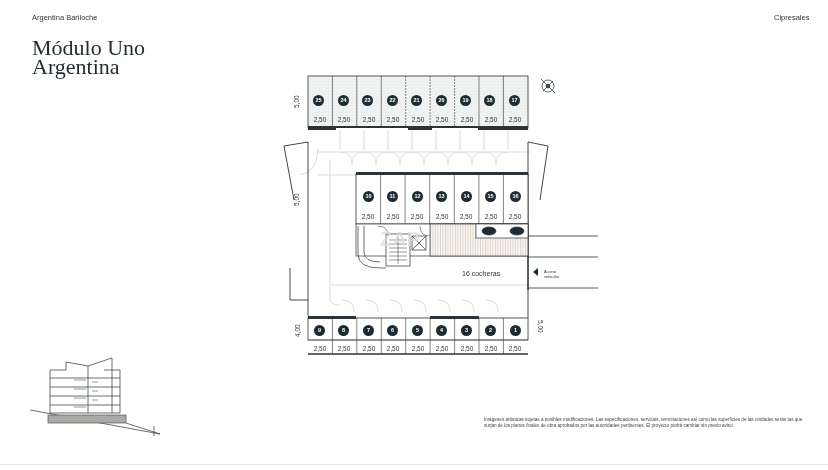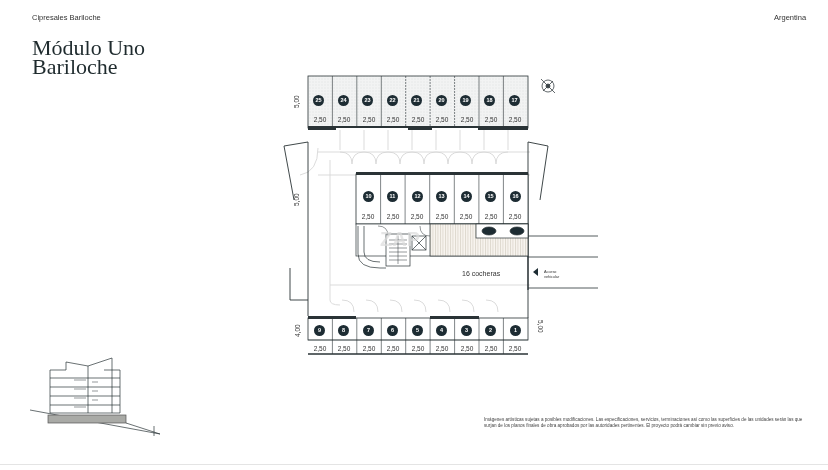--- a/index.html
+++ b/index.html
@@ -11,26 +11,26 @@
            font-size:22px; line-height:19px; color:#1f2b2e; }
   .title div { white-space:nowrap; }
   .disclaimer { position:absolute; left:484px; top:417px; width:322px; font-size:4.6px; line-height:6px; color:#444; }
   .bottom-rule { position:absolute; left:0; top:464px; width:828px; height:1px; background:#e4e4e4; }
   svg text { font-family:"Liberation Sans", sans-serif; }
   .plan-wrap { position:absolute; left:0; top:0; width:712px; height:470px; }
 </style>
 </head>
 <body>
 
-<div class="brand">Cipresales Bariloche</div>
-<div class="country">Argentina</div>
+<div class="brand">Argentina Bariloche</div>
+<div class="country">Cipresales</div>
 
 <div class="title">
   <div>Módulo Uno</div>
-  <div>Bariloche</div>
+  <div>Argentina</div>
 </div>
 
 <div class="plan-wrap">
 <svg width="828" height="470" viewBox="0 0 828 470" xmlns="http://www.w3.org/2000/svg">
   <defs>
     <pattern id="dots" width="3" height="3" patternUnits="userSpaceOnUse">
       <rect width="3" height="3" fill="#f2f3f3"></rect>
       <circle cx="1" cy="1" r="0.45" fill="#c9cdcd"></circle>
     </pattern>
     <pattern id="hatch" width="2.5" height="4" patternUnits="userSpaceOnUse">

